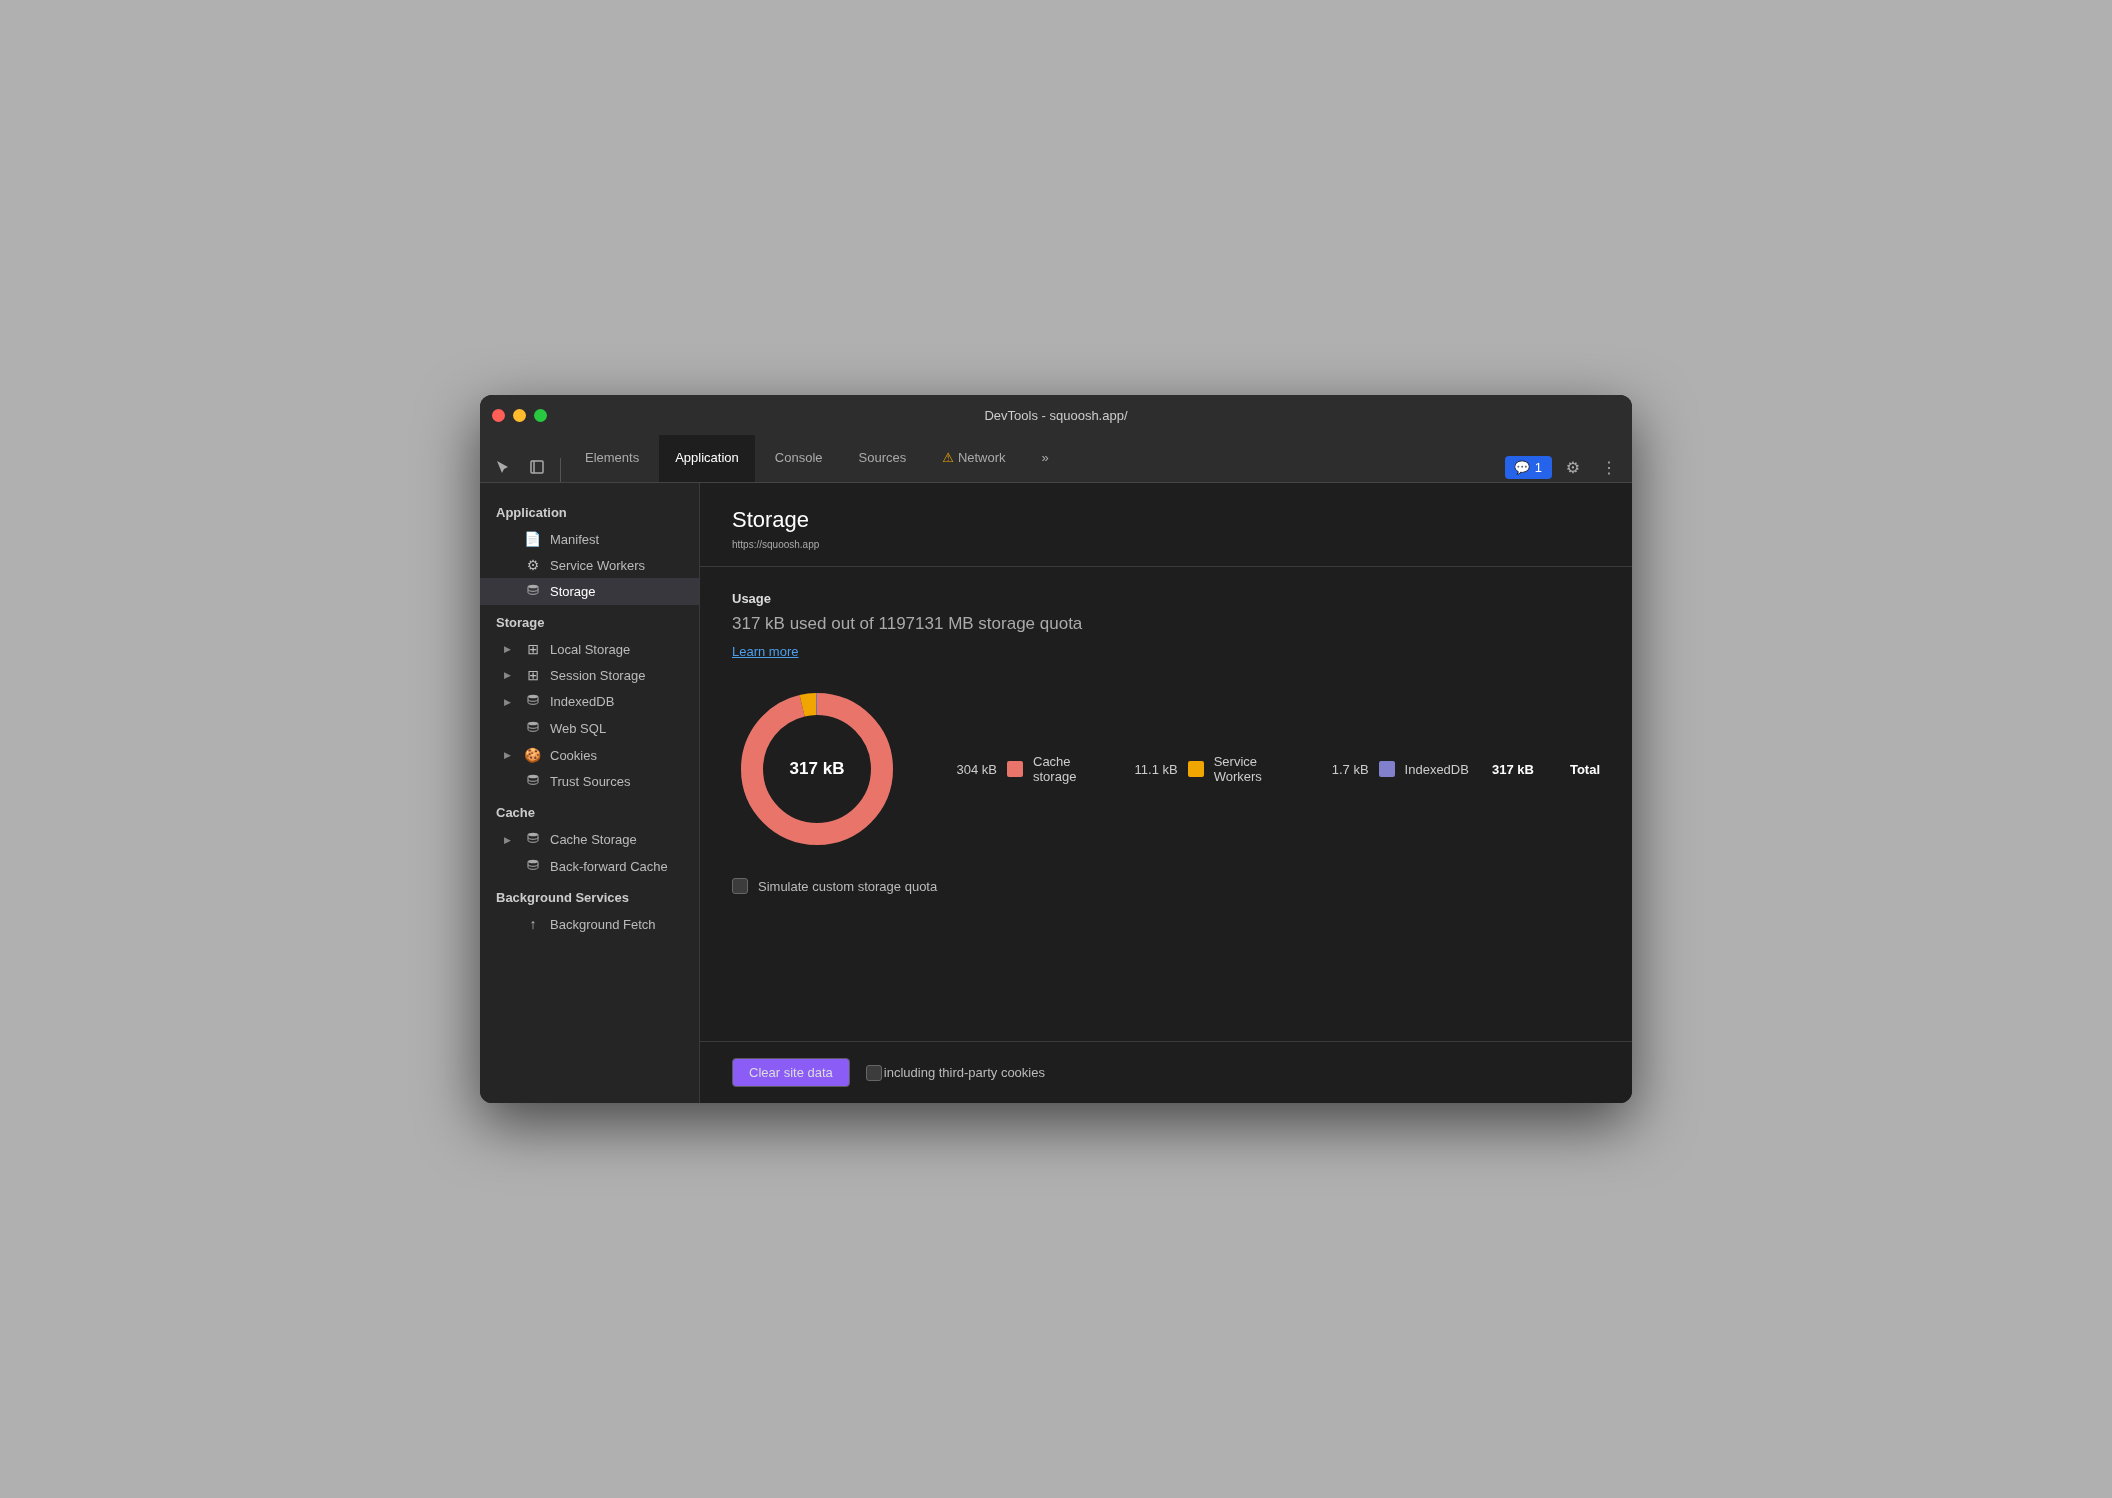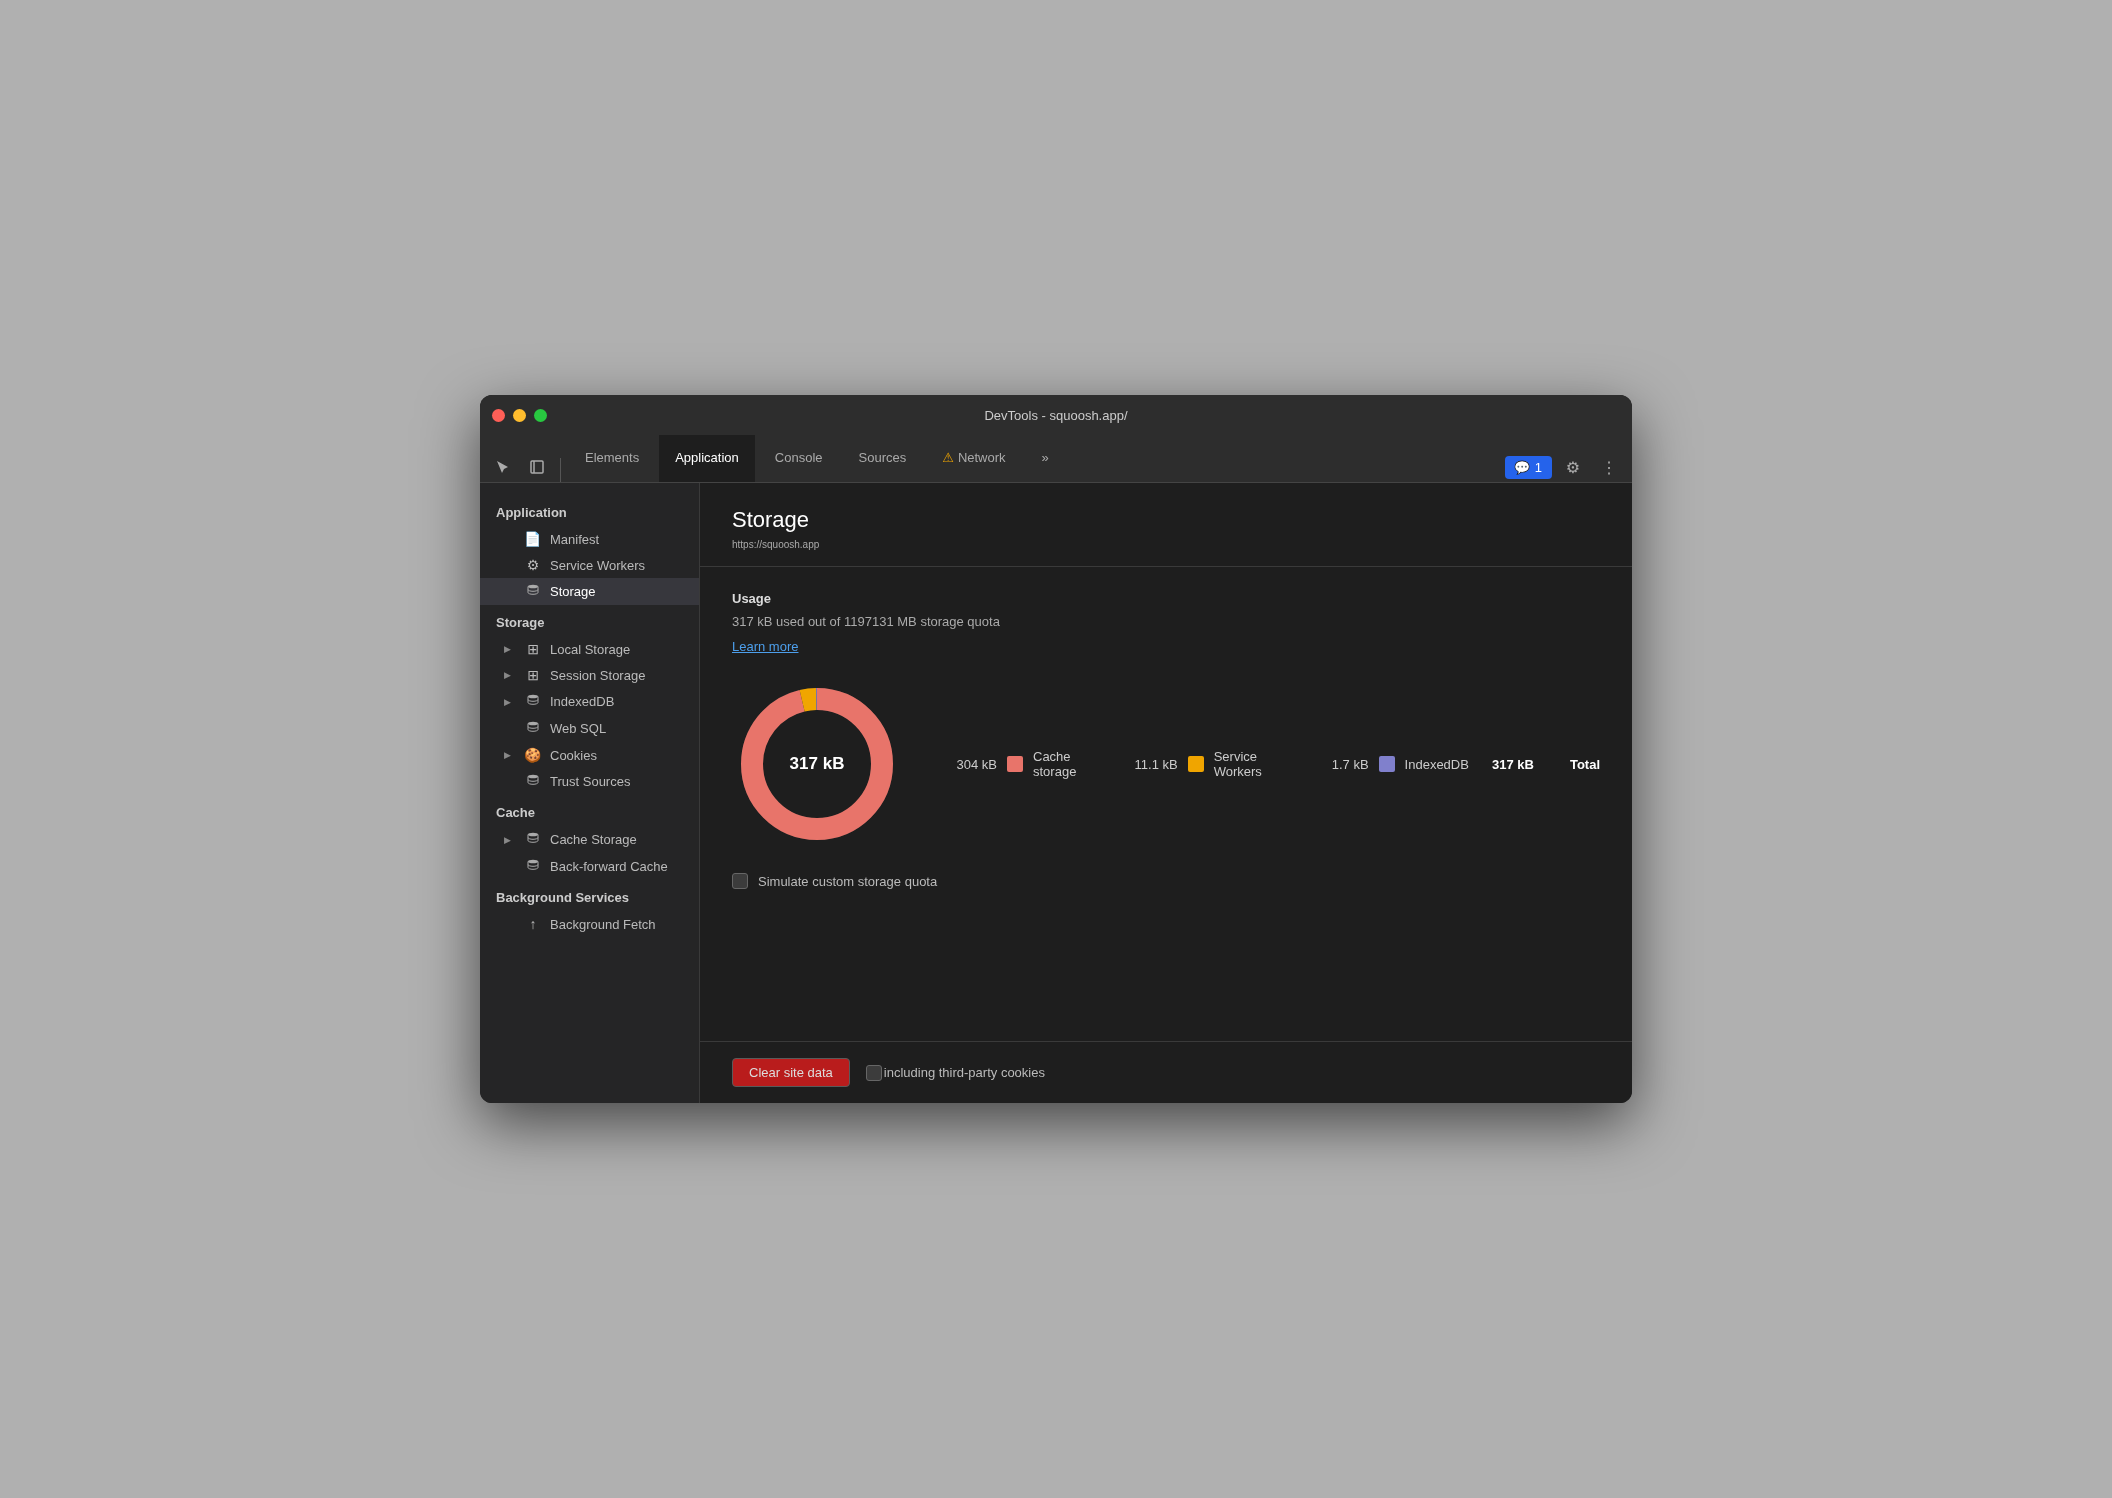--- a/index.html
+++ b/index.html
@@ -184,21 +184,21 @@
       margin-bottom: 24px;
     }
     .usage-title {
       color: #ddd;
       font-size: 13px;
       font-weight: 600;
       margin-bottom: 8px;
     }
     .usage-text {
       color: #aaa;
-      font-size: 13px;
+      font-size: 17px;
       margin-bottom: 8px;
       margin-top: 8px;
     }
     .learn-more {
       color: #4d9fec;
       font-size: 13px;
       text-decoration: underline;
       cursor: pointer;
     }
     .chart-section {
@@ -269,21 +269,21 @@
       font-size: 13px;
     }
     .panel-footer {
       border-top: 1px solid #3a3a3a;
       padding: 16px 32px;
       display: flex;
       align-items: center;
       gap: 16px;
     }
     .clear-btn {
-      background: #b91c1c;
+      background: #8b5cf6;
       color: #ddd;
       border: 1px solid #5a5a5a;
       border-radius: 4px;
       padding: 6px 16px;
       font-size: 13px;
       cursor: pointer;
       font-weight: 500;
     }
     .cookie-row {
       display: flex;

